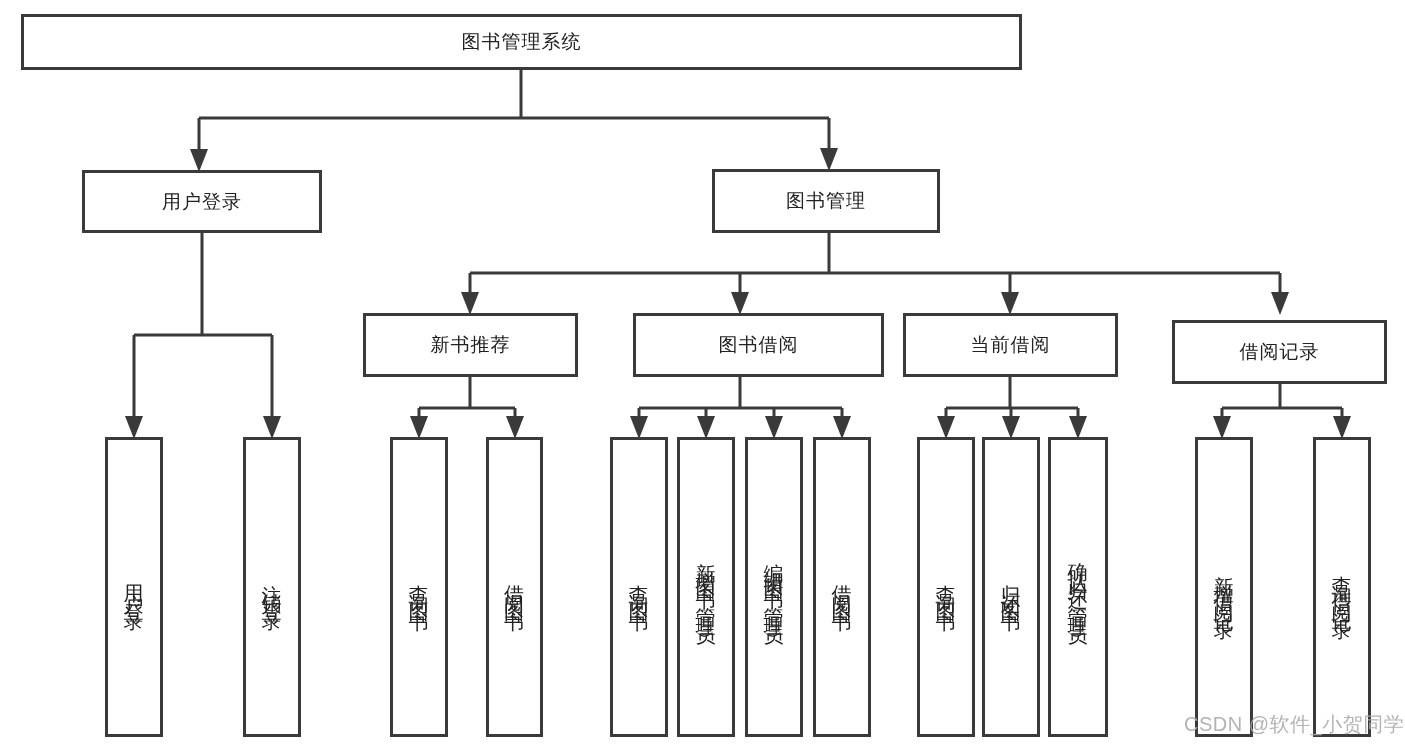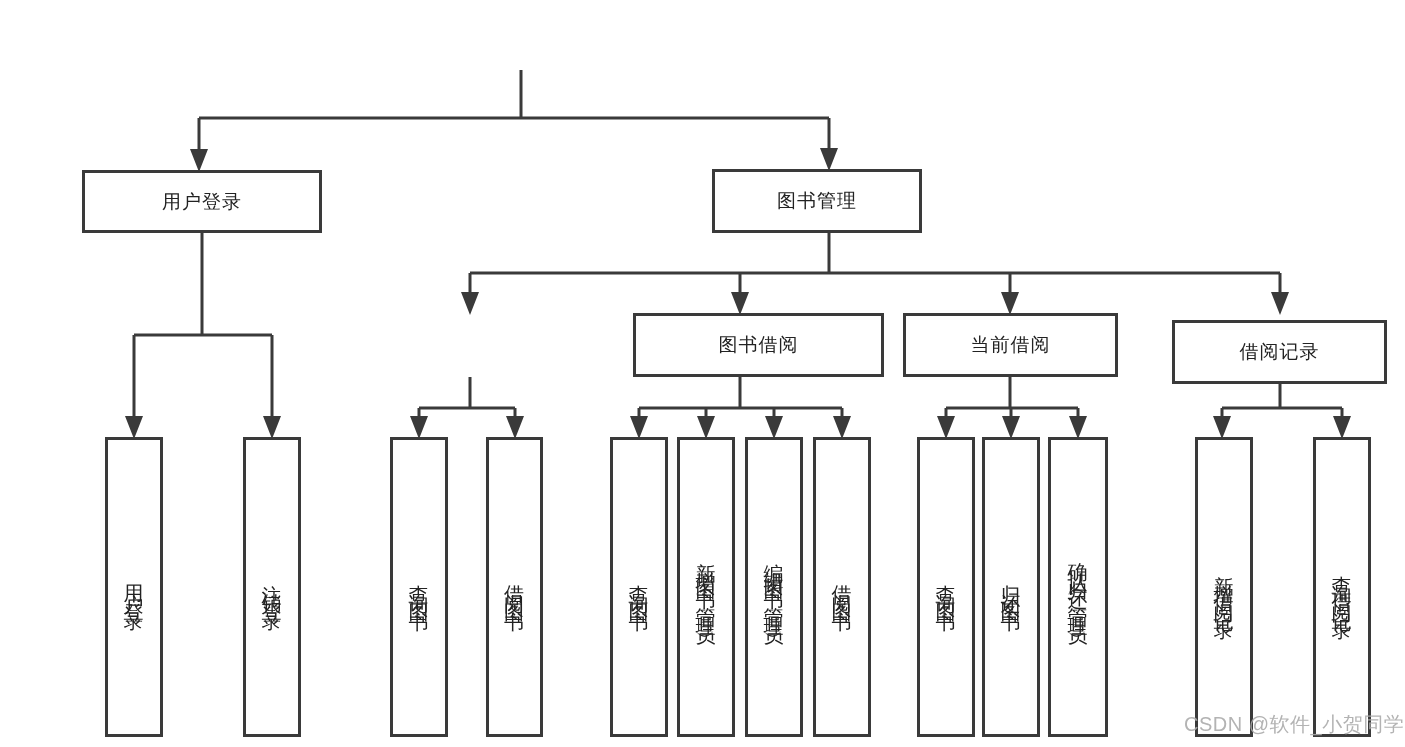--- a/index.html
+++ b/index.html
@@ -28,21 +28,21 @@
   .leaf .vtext{
     writing-mode:vertical-rl;
     text-orientation:mixed;
     letter-spacing:9px;
     line-height:1;
     white-space:nowrap;
   }
   
   .pos-root          {left:21px;  top:14px;  width:1001px; height:56px;}
   .pos-user-login    {left:82px;  top:170px; width:240px;  height:63px;}
-  .pos-book-mgmt     {left:712px; top:169px; width:210px;  height:64px;}
+  .pos-book-mgmt     {left:712px; top:169px; width:228px;  height:64px;}
   .pos-new-book-rec  {left:363px; top:313px; width:215px;  height:64px;}
   .pos-book-borrow   {left:633px; top:313px; width:251px;  height:64px;}
   .pos-current-borrow{left:903px; top:313px; width:215px;  height:64px;}
   .pos-borrow-records{left:1172px;top:320px; width:215px;  height:64px;}
   .pos-leaf-login        {left:105px; top:437px; width:58px; height:300px;}
   .pos-leaf-logout       {left:243px; top:437px; width:58px; height:300px;}
   .pos-leaf-nbr-query    {left:390px; top:437px; width:58px; height:300px;}
   .pos-leaf-nbr-borrow   {left:486px; top:437px; width:57px; height:300px;}
   .pos-leaf-bb-query     {left:610px; top:437px; width:58px; height:300px;}
   .pos-leaf-bb-add       {left:677px; top:437px; width:58px; height:300px;}
@@ -90,28 +90,34 @@
              M697 416 L715 416 L706 439 Z
              M765 416 L783 416 L774 439 Z
              M833 416 L851 416 L842 439 Z
              M937 416 L955 416 L946 439 Z
              M1002 416 L1020 416 L1011 439 Z
              M1069 416 L1087 416 L1078 439 Z
              M1213 416 L1231 416 L1222 439 Z
              M1333 416 L1351 416 L1342 439 Z"></path>
   </svg>
 
+  <div class="node pos-root">
+    <span>图书管理系统</span>
+  </div>
 
   <div class="node pos-user-login">
     <span>用户登录</span>
   </div>
   <div class="node pos-book-mgmt">
     <span>图书管理</span>
   </div>
 
+  <div class="node pos-new-book-rec">
+    <span>新书推荐</span>
+  </div>
   <div class="node pos-book-borrow">
     <span>图书借阅</span>
   </div>
   <div class="node pos-current-borrow">
     <span>当前借阅</span>
   </div>
   <div class="node pos-borrow-records">
     <span>借阅记录</span>
   </div>
 

